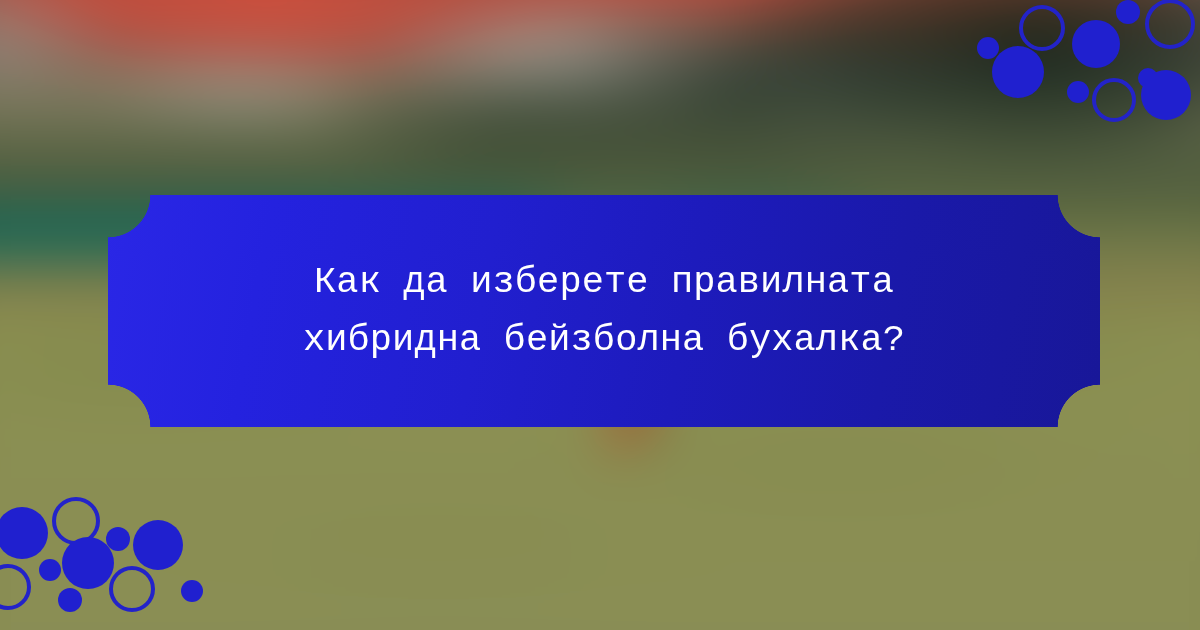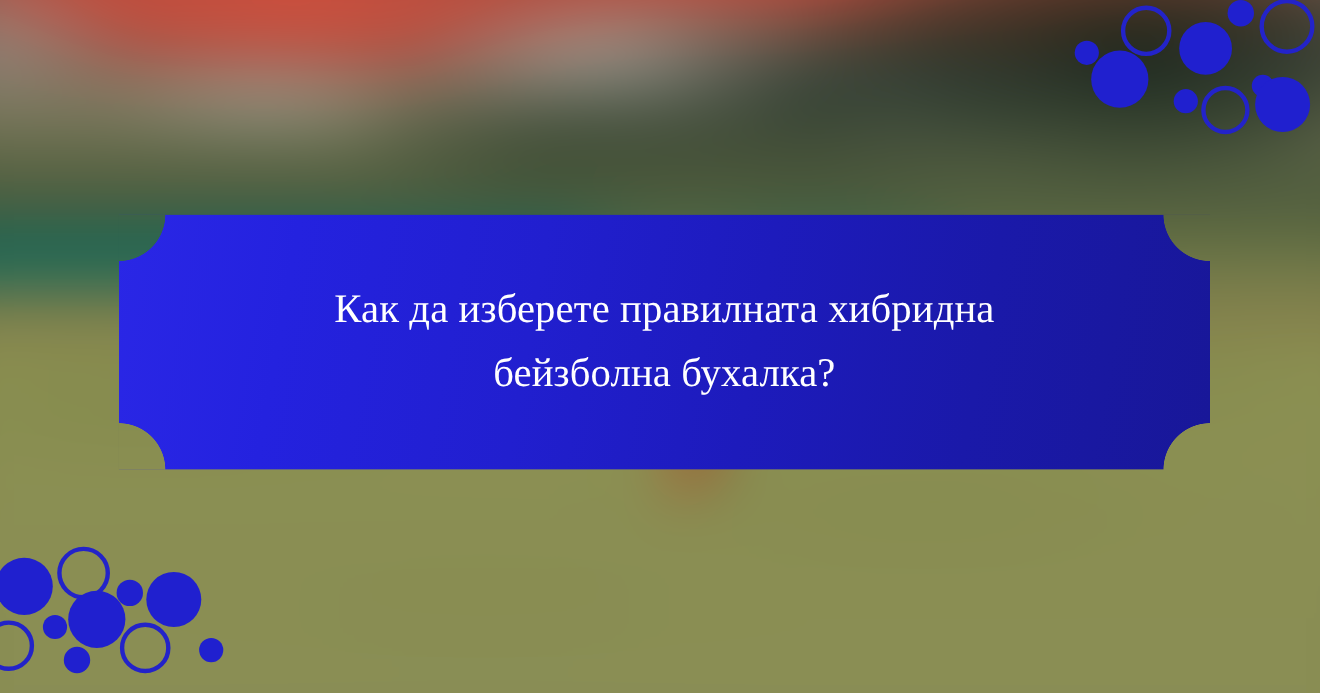--- a/index.html
+++ b/index.html
@@ -5,21 +5,21 @@
   html, body {
     margin: 0;
     padding: 0;
     background: #000;
   }
   #stage {
     position: relative;
     width: 1200px;
     height: 630px;
     overflow: hidden;
-    font-family: Liberation Serif, serif;
+    font-family: Liberation Mono, monospace;
   }
 
   
   #bg {
     position: absolute;
     inset: -60px;
     filter: blur(26px) saturate(1.05);
   }
   
   .bg-layer { position: absolute; inset: 0; }

